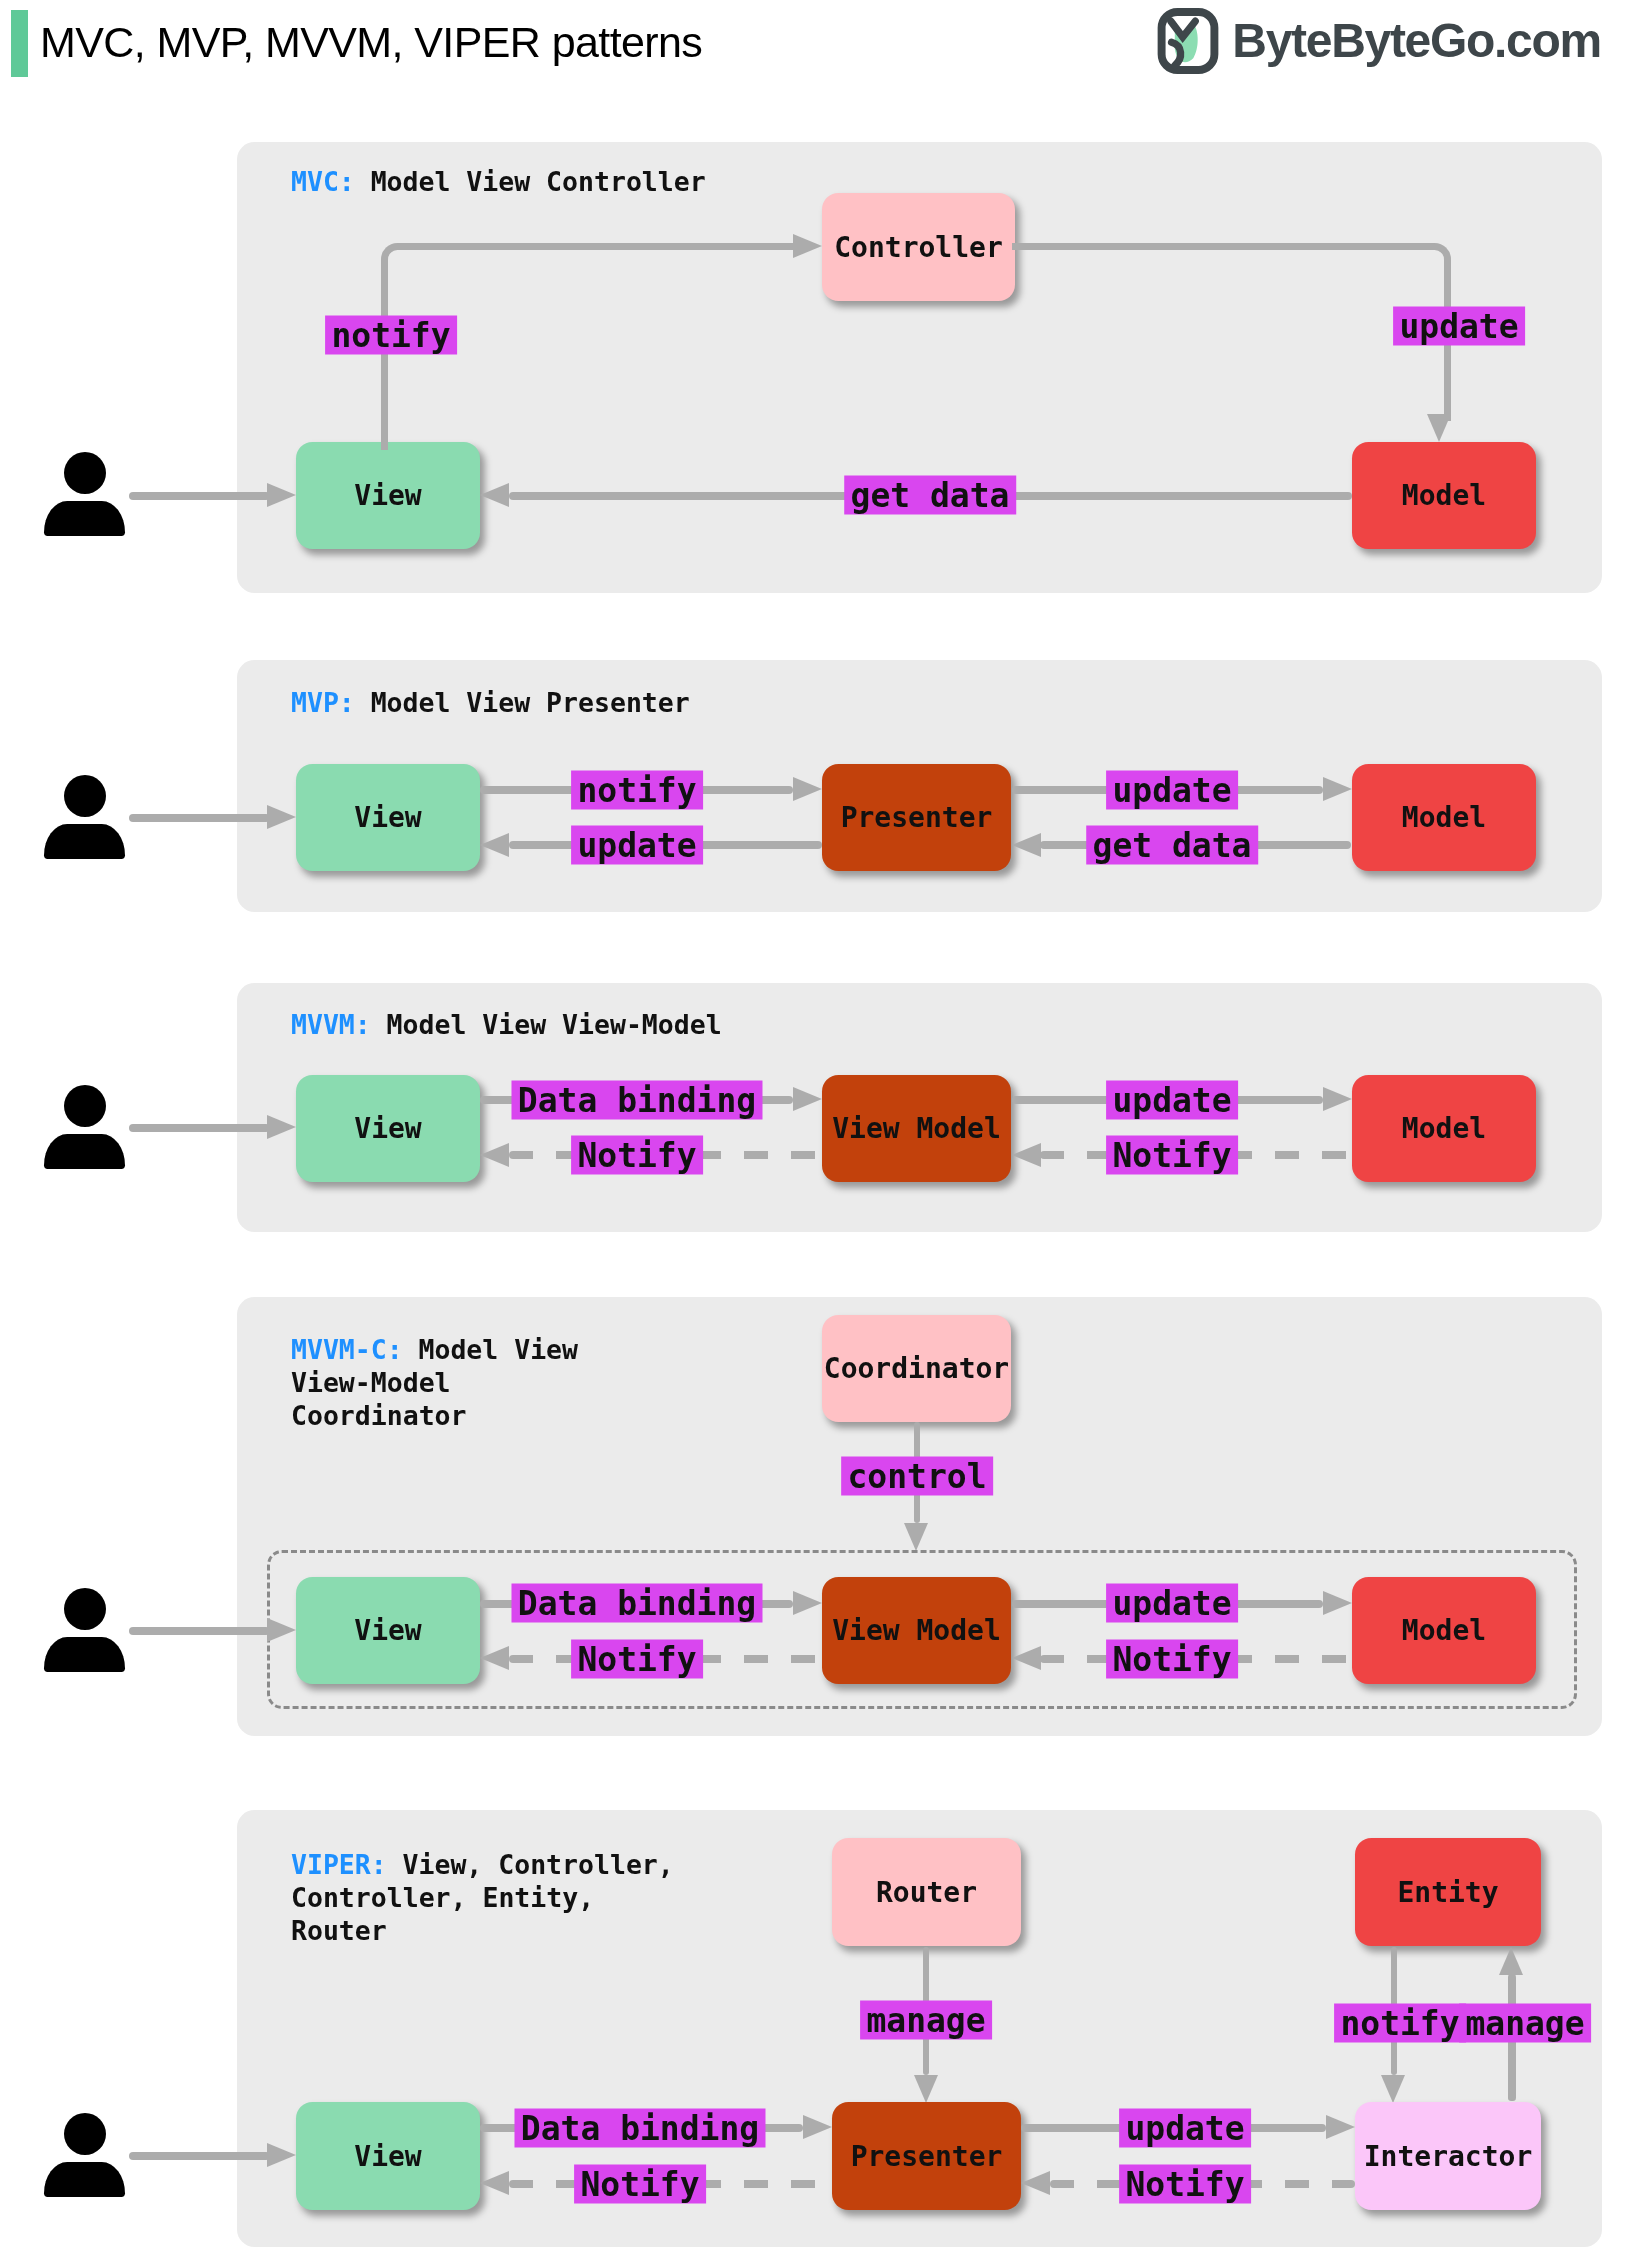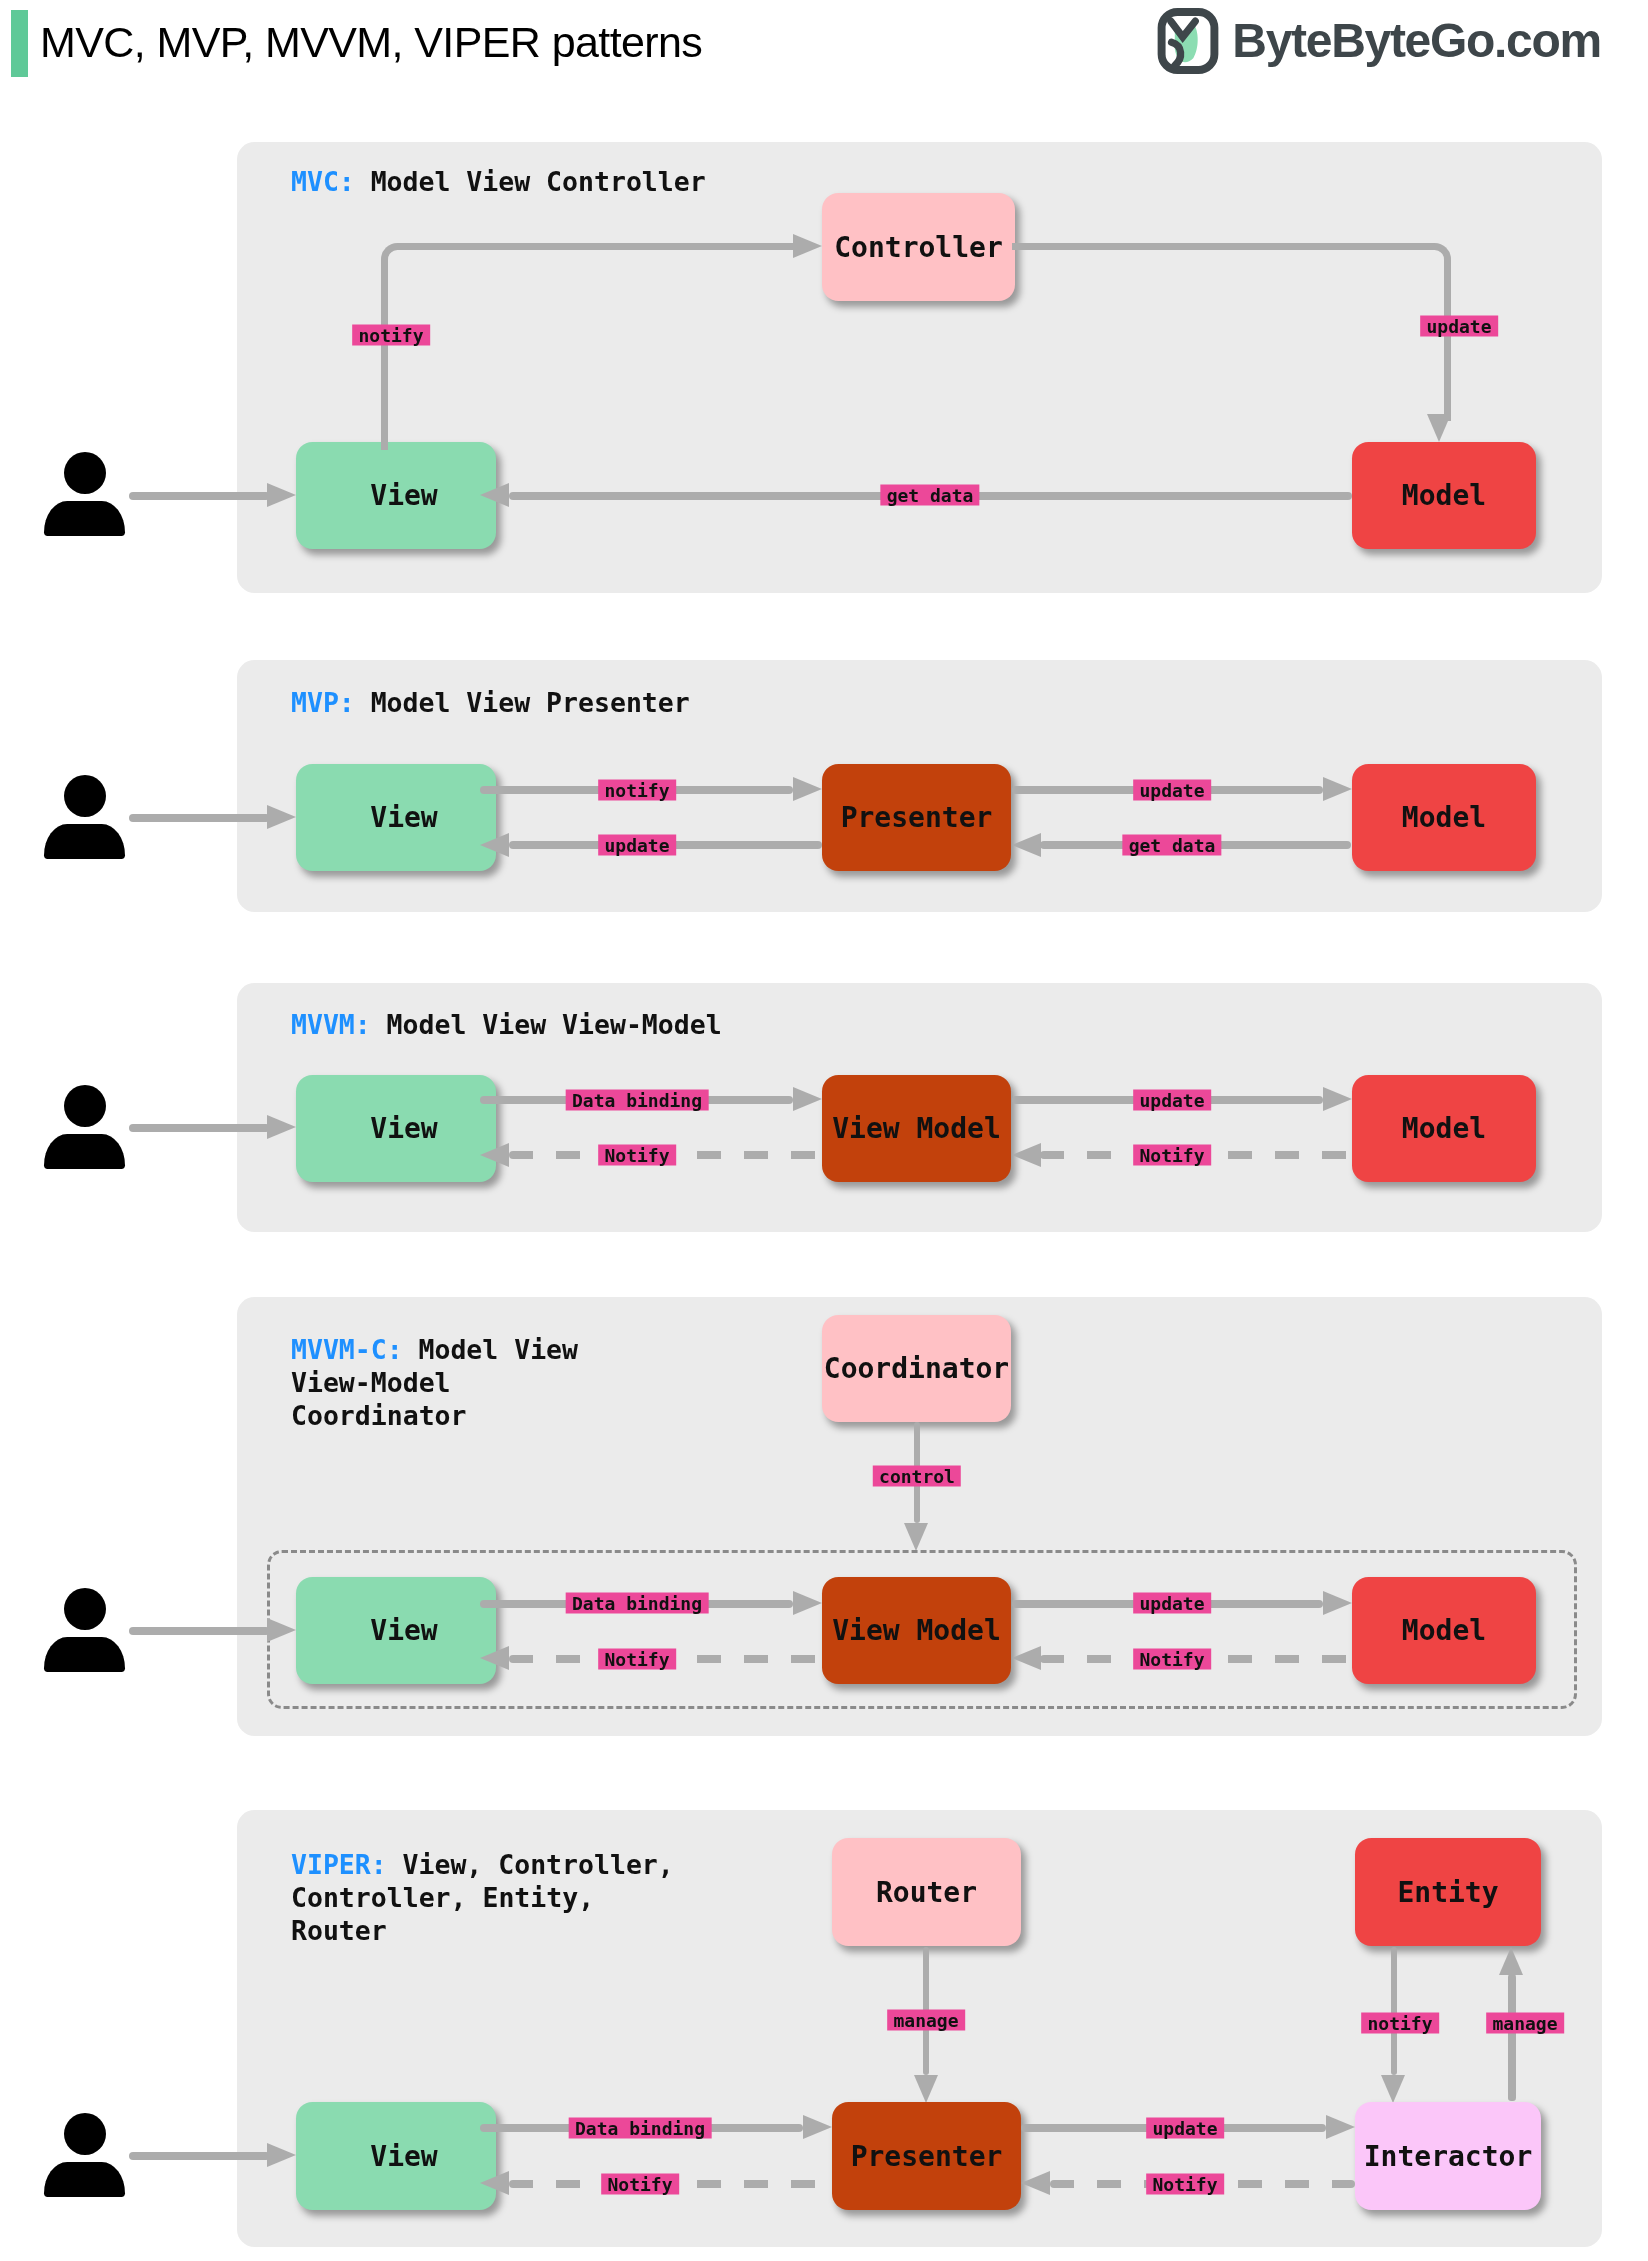--- a/index.html
+++ b/index.html
@@ -15,39 +15,39 @@
   .panel{position:absolute;left:237px;width:1365px;background:#EBEBEB;border-radius:17.6px;}
   .p1{top:142px;height:451px;} .p2{top:660px;height:252px;} .p3{top:983px;height:249px;}
   .p4{top:1297px;height:439px;} .p5{top:1810px;height:437px;}
   .caption{position:absolute;font-size:26.5px;font-weight:700;line-height:33px;white-space:nowrap;}
   .caption .abbr{color:#1E90FF;margin-right:15.8px;}
   .cap-right{}
   
   .node{position:absolute;display:flex;align-items:center;justify-content:center;
         font-size:28px;font-weight:700;border-radius:16.4px;
         box-shadow:4.4px 5.7px 7.6px rgba(0,0,0,0.35);white-space:nowrap;}
-  .green{background:#8ADBB0;padding-left:16px;} .yellow{background:#c2410c;} .purple{background:#ef4444;}
+  .green{background:#8ADBB0;} .yellow{background:#c2410c;} .purple{background:#ef4444;}
   .pink{background:#FFC1C5;} .magenta{background:#FBC6F9;}
   
   .hline{position:absolute;height:8.2px;background:#ACACAC;border-radius:4.4px;}
   .dline{position:absolute;height:8.2px;border-radius:4.4px;
          background:repeating-linear-gradient(90deg,#ACACAC 0 24px,transparent 24px 47px);}
   .vline{position:absolute;width:6.3px;background:#ACACAC;border-radius:3.2px;}
   .tri-r{position:absolute;width:0;height:0;border-top:12.6px solid transparent;
          border-bottom:12.6px solid transparent;border-left:29px solid #ACACAC;}
   .tri-l{position:absolute;width:0;height:0;border-top:12.6px solid transparent;
          border-bottom:12.6px solid transparent;border-right:29px solid #ACACAC;}
   .tri-d{position:absolute;width:0;height:0;border-left:12.6px solid transparent;
          border-right:12.6px solid transparent;border-top:28px solid #ACACAC;}
   .tri-u{position:absolute;width:0;height:0;border-left:12.6px solid transparent;
          border-right:12.6px solid transparent;border-bottom:28px solid #ACACAC;}
   .elbow-tl{position:absolute;border-left:7.6px solid #ACACAC;border-top:7.6px solid #ACACAC;border-top-left-radius:16.4px;}
   .elbow-tr{position:absolute;border-top:7.6px solid #ACACAC;border-right:7.6px solid #ACACAC;border-top-right-radius:16.4px;}
-  .lbl{position:absolute;transform:translate(-50%,-50%);background:#ec4899;padding:0 6.3px;
-       font-size:18px;font-weight:700;white-space:nowrap;}
+  .lbl{position:absolute;transform:translate(-50%,-50%);background:#d946ef;padding:0 6.3px;
+       font-size:33px;font-weight:700;white-space:nowrap;}
   .dashed-box{position:absolute;border:3.2px dashed #8A8A8A;border-radius:15px;}
   
   .person{position:absolute;width:81px;height:84px;}
   .person .head{position:absolute;left:19.5px;top:0;width:42px;height:42px;border-radius:50%;background:#000;}
   .person .torso{position:absolute;left:0;top:49px;width:81px;height:35px;background:#000;
        border-radius:40px 40px 6.3px 6.3px / 54px 54px 6.3px 6.3px;}
 </style>
 </head>
 <body>
 

